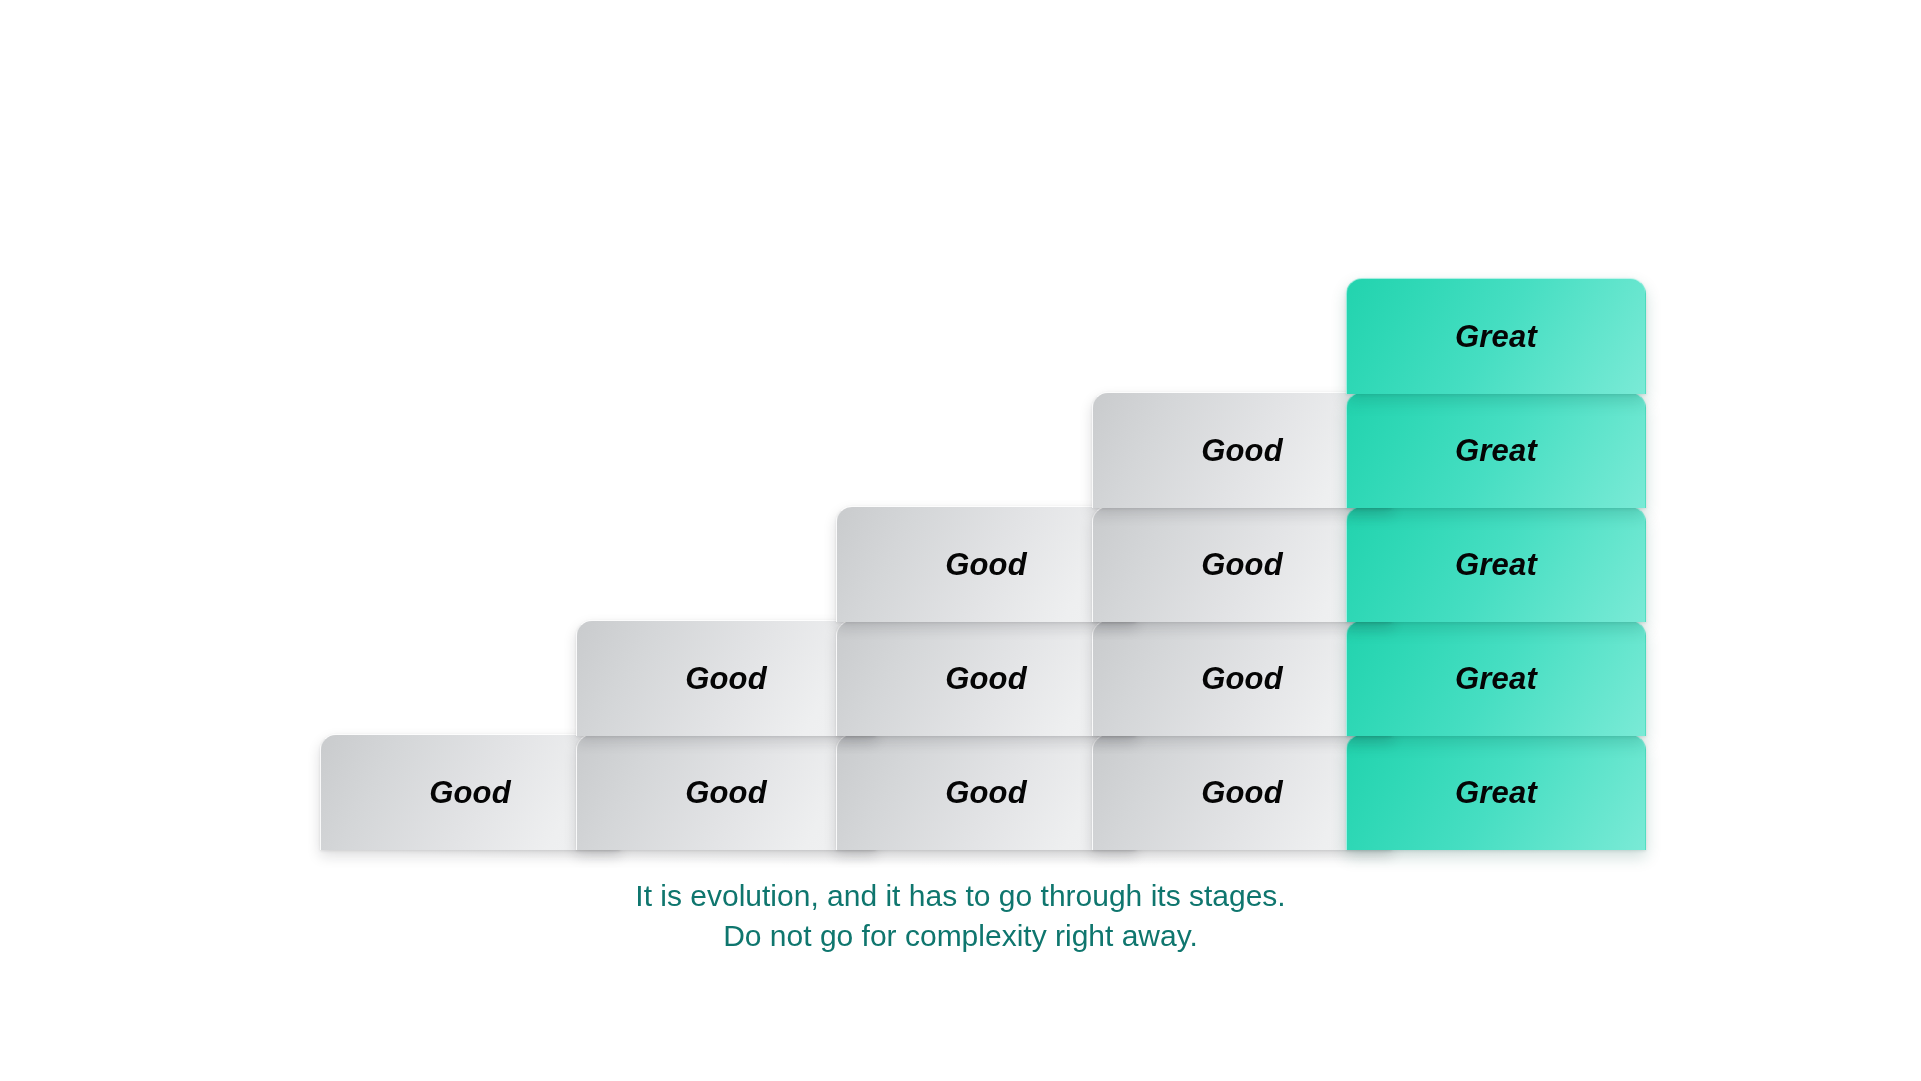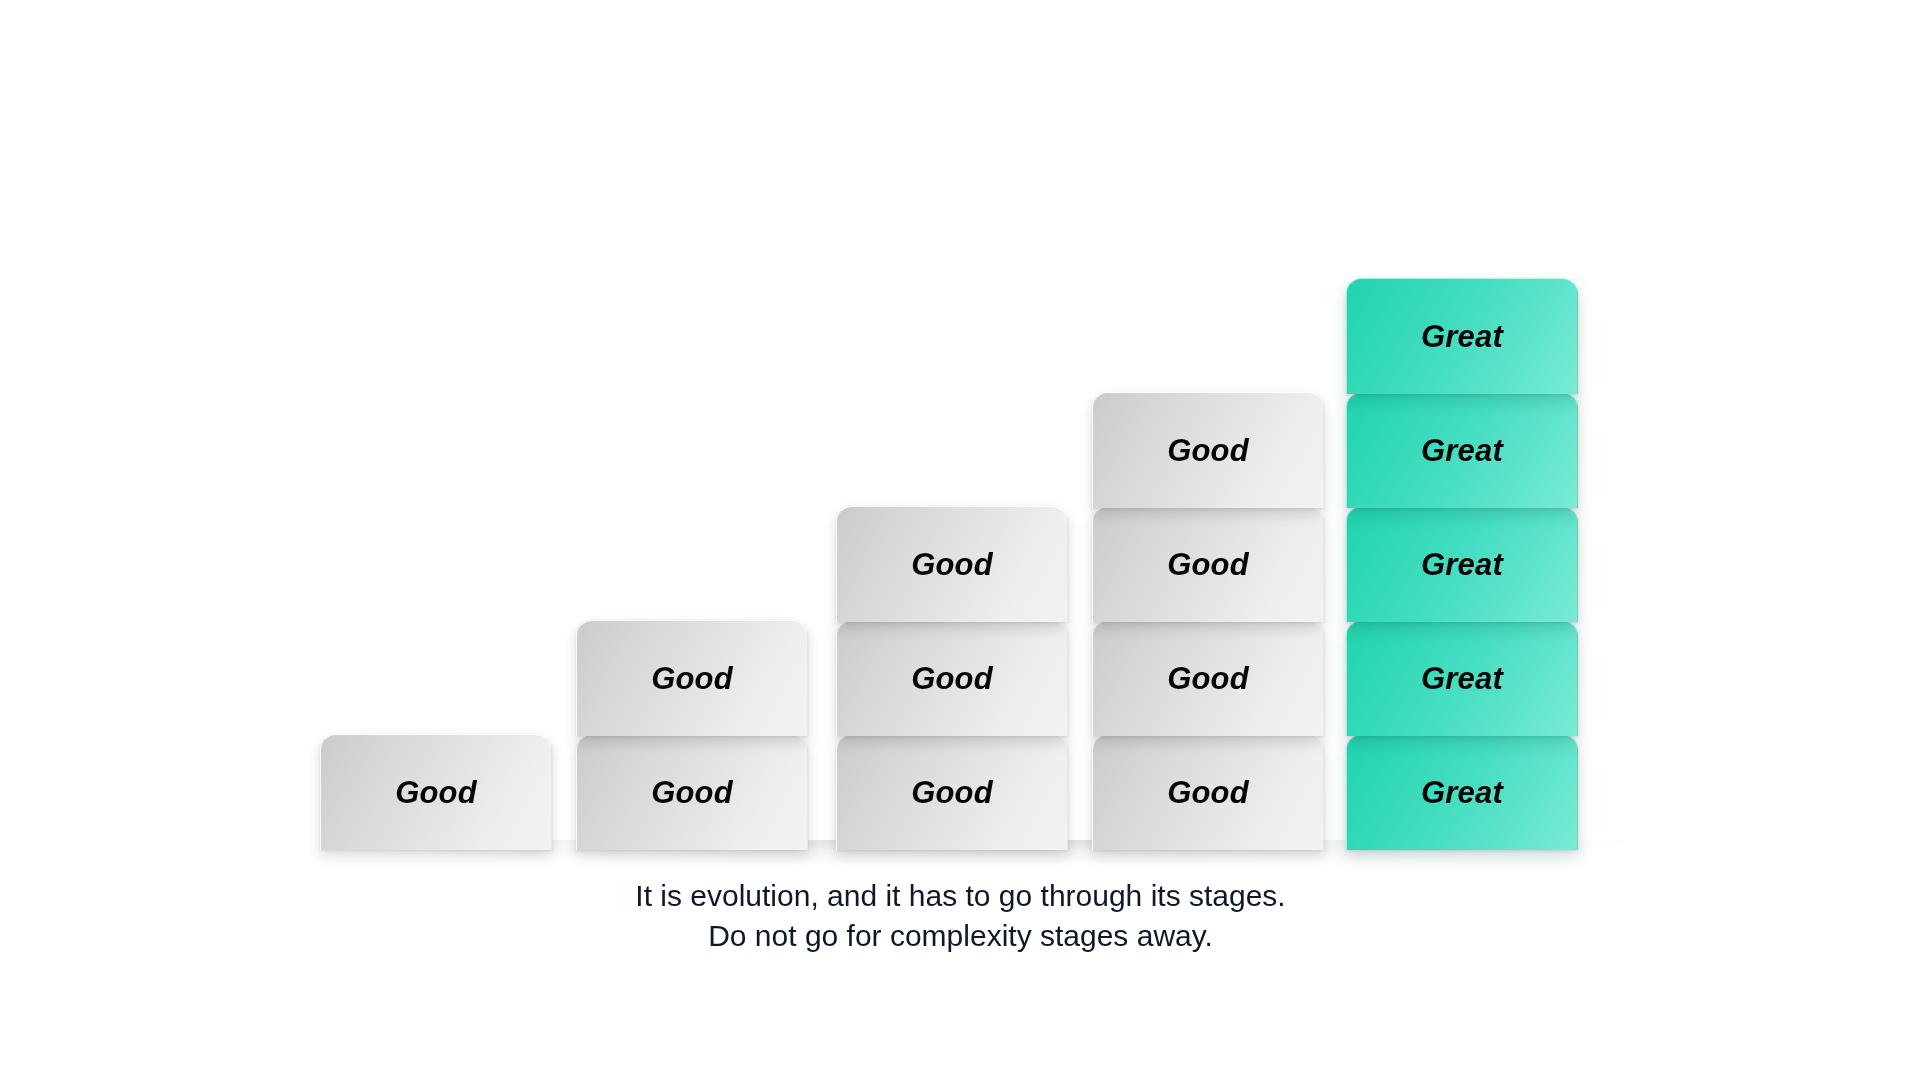--- a/index.html
+++ b/index.html
@@ -41,21 +41,21 @@
   .col-0 { left: 0px;    }
   .col-1 { left: 256px;  }
   .col-2 { left: 516px;  }
   .col-3 { left: 772px;  }
   .col-4 { left: 1026px; }
 
   
   .card {
     position: absolute;
     left: 0;
-    width: 232px;
+    width: 300px;
     height: 116px;
     border-radius: 16px 16px 0 0;
     box-sizing: border-box;
     display: flex;
     align-items: center;
     justify-content: center;
     user-select: none;
   }
 
   .card .label {
@@ -117,21 +117,21 @@
     pointer-events: none;
   }
 
   
   #caption {
     position: absolute;
     left: 0;
     top: 876px;
     width: 1921px;
     text-align: center;
-    color: #0f172a;
+    color: #0f766e;
     font-size: 30px;
     line-height: 40px;
     font-weight: 400;
   }
   #caption .line { display: block; }
 </style>
 </head>
 <body>
 
 <div id="stage">
@@ -191,16 +191,16 @@
           <span class="label">Great</span>
         </div>
         <div class="card great" style="bottom: 456px; height: 116px; z-index: 14;">
           <span class="label">Great</span>
         </div>
       </div>
     </div>
 
   <div id="caption">
     <span class="line">It is evolution, and it has to go through its stages.</span>
-    <span class="line">Do not go for complexity stages away.</span>
+    <span class="line">Do not go for complexity right away.</span>
   </div>
 
 </div>
 
 </body></html>

